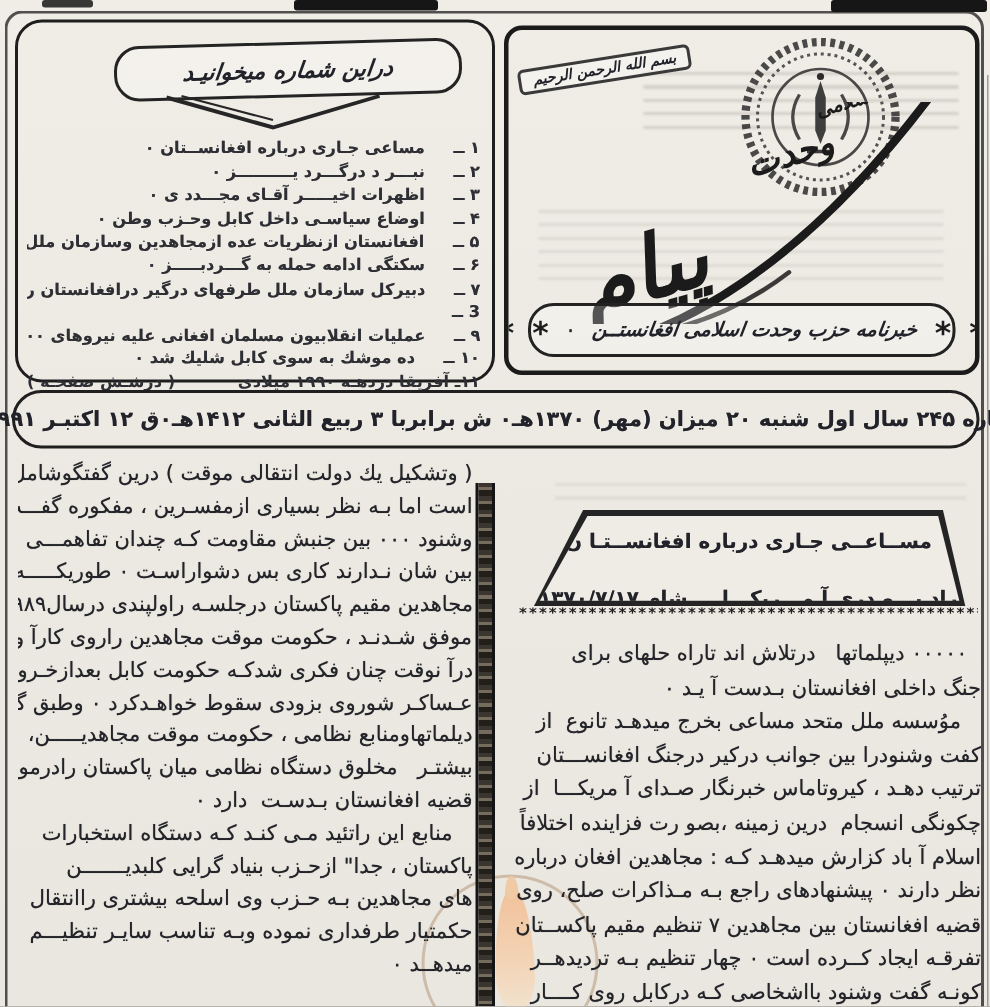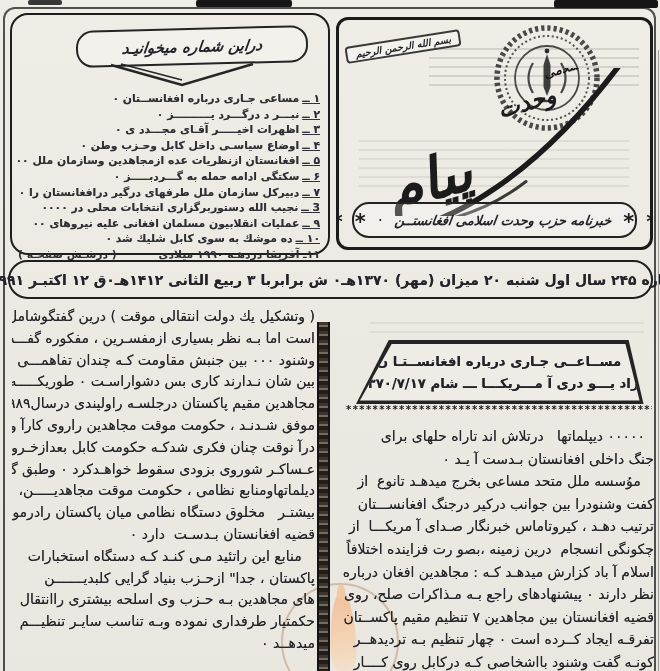--- a/index.html
+++ b/index.html
@@ -14,21 +14,21 @@
            border:2.5px solid #1e1e1e;border-radius:18px;box-sizing:border-box;}
   .toc-pill{position:absolute;left:64px;top:13px;width:228px;height:33px;border:2px solid #242424;
             border-radius:17px;display:flex;align-items:center;justify-content:center;
             transform:rotate(-1.5deg);background:rgba(255,255,255,.25);}
   .nastaliq{font-style:italic;font-weight:bold;transform:skewX(-8deg);}
   .toc-pill .nastaliq{font-size:15px;letter-spacing:.5px;}
   .toc-chevron{position:absolute;left:95px;top:46px;}
   .toc-list{position:absolute;right:8px;left:6px;top:76px;direction:rtl;}
   .toc-line{display:flex;direction:rtl;font-size:10.8px;font-weight:bold;line-height:15.6px;
             white-space:nowrap;overflow:hidden;color:#2e2f35;text-shadow:0 0 .4px rgba(0,0,0,.4);}
-  .toc-num{flex:0 0 auto;margin-left:3px;text-decoration:underline;}
+  .toc-num{flex:0 0 auto;margin-left:19px;}
   .toc-last{display:flex;justify-content:space-between;direction:rtl;font-size:10.8px;font-weight:bold;
             line-height:16px;color:#2e2f35;}
   
   .masthead{position:absolute;left:336px;top:17px;width:317px;height:233px;
             border:3px solid #1b1b1b;border-radius:12px;box-sizing:border-box;overflow:hidden;}
   .ghost{position:absolute;background:repeating-linear-gradient(180deg,rgba(120,115,105,.22) 0 2px,transparent 2px 9px);
          filter:blur(.7px);pointer-events:none;}
   .bismillah{position:absolute;left:6px;top:18px;transform:rotate(-9deg);border:2px solid #3a3a3a;
              border-radius:4px;padding:1px 8px;font-size:9.5px;font-weight:bold;font-style:italic;
              background:rgba(255,255,255,.3);white-space:nowrap;}
@@ -53,21 +53,21 @@
            border-left:2px solid #141414;border-right:2px solid #141414;box-sizing:border-box;
            background:repeating-linear-gradient(180deg,#3a362f 0 3px,#766c5e 3px 5px,#221f1b 5px 9px);}
   .col-right{position:absolute;left:340px;top:322px;width:314px;}
   .headline-wrap{position:relative;margin:4px 6px 0 10px;height:64px;}
   .trap-outer{position:absolute;inset:0;background:#242424;
               clip-path:polygon(13% 0,93.5% 0,98.5% 100%,2% 100%);}
   .trap-inner{position:absolute;inset:3.5px;background:#efece6;
               clip-path:polygon(13.2% 0,93.4% 0,98.3% 100%,2.2% 100%);
               display:flex;flex-direction:column;align-items:center;justify-content:center;gap:7px;}
   .hl{direction:rtl;font-size:13.3px;font-weight:bold;white-space:nowrap;letter-spacing:.4px;
-      text-shadow:0 0 .4px rgba(0,0,0,.5);}
+      text-shadow:0 0 .4px rgba(0,0,0,.5);margin-top:16px;}
   .star-row{margin:1px 2px 0 6px;height:10px;overflow:hidden;font-size:10px;font-weight:bold;
             letter-spacing:1.4px;line-height:9px;color:#1c1c1c;white-space:nowrap;}
   .right-lines{margin-top:10px;}
   .col-right .body-line{line-height:22.6px;}
   
   .stamp{position:absolute;left:281px;top:583px;width:114px;height:114px;border:2.5px solid rgba(170,135,100,.45);
          border-radius:50%;z-index:0;}
   .flame{position:absolute;left:330px;top:592px;width:26px;height:82px;z-index:0;opacity:.9;
          background:linear-gradient(180deg,#f2bd92 0%,#f4d2b2 60%,#f3e2cd 100%);
          border-radius:50% 50% 48% 48% / 72% 72% 30% 30%;transform:rotate(-2deg);}
@@ -117,21 +117,20 @@
         <div class="toc-line">
           <span class="toc-num">۶ ــ</span>
           <span>سکتگی ادامه حمله به گـــردبـــــز ۰</span>
         </div>
         <div class="toc-line">
           <span class="toc-num">۷ ــ</span>
           <span>دبیرکل سازمان ملل طرفهای درگیر درافغانستان را ۰</span>
         </div>
         <div class="toc-line">
           <span class="toc-num">3 ــ</span>
-          <span>نجیب الله دستوربرگزاری انتخابات محلی در ۰۰۰۰</span>
         </div>
         <div class="toc-line">
           <span class="toc-num">۹ ــ</span>
           <span>عملیات انقلابیون مسلمان افغانی علیه نیروهای ۰۰</span>
         </div>
         <div class="toc-line">
           <span class="toc-num">۱۰ ــ</span>
           <span>ده موشك به سوی کابل شلیك شد ۰</span>
         </div>
         <div class="toc-last">

